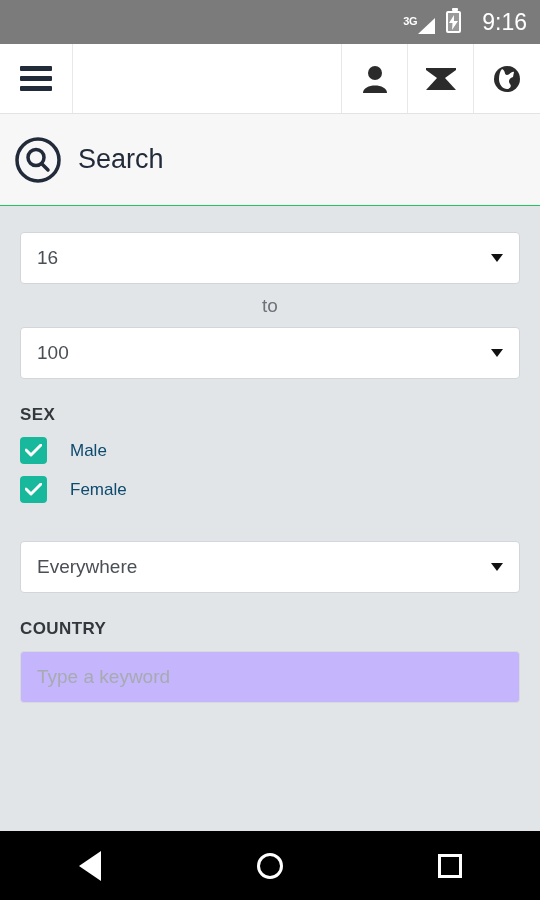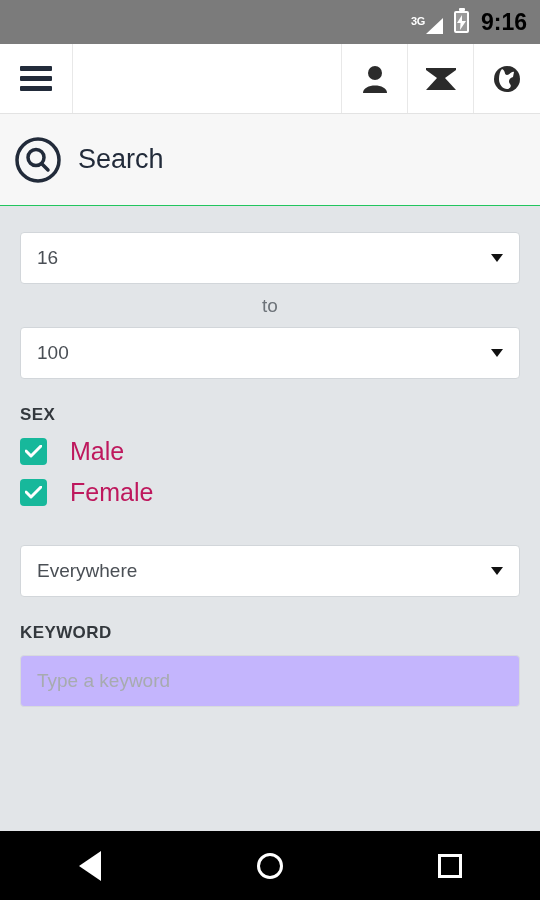--- a/index.html
+++ b/index.html
@@ -71,25 +71,25 @@
   }
   .battery-bolt {
     position: absolute;
     inset: 0;
     display: flex;
     align-items: center;
     justify-content: center;
   }
   .clock {
     font-size: 23px;
-    font-weight: bold;
-    color: #000000;
+    font-weight: normal;
+    color: #ffffff;
     line-height: 1;
     letter-spacing: 0px;
-    margin-left: 3px;
+    margin-left: 12px;
   }
 
   
   .toolbar {
     height: 70px;
     background: #ffffff;
     display: flex;
     align-items: stretch;
     border-bottom: 1px solid #e3e3e3;
   }
@@ -188,22 +188,22 @@
     width: 27px;
     height: 27px;
     border-radius: 4px;
     background: #17b89b;
     display: flex;
     align-items: center;
     justify-content: center;
     flex: none;
   }
   .checkbox-label {
-    font-size: 25px;
-    color: #be185d;
+    font-size: 17px;
+    color: #0c4a6e;
   }
 
   .text-input {
     height: 52px;
     background: #c4b5fd;
     border: 1px solid #d7dadd;
     border-radius: 4px;
     display: flex;
     align-items: center;
     padding: 0 16px;
@@ -356,21 +356,21 @@
     <div class="gap-sec"></div>
 
 
     <div class="select-box">
       <span class="select-value">Everywhere</span>
       <span class="caret"></span>
     </div>
 
     <div class="gap-sec"></div>
 
-    <div class="field-label">KEYWORD</div>
+    <div class="field-label">COUNTRY</div>
 
     <div class="text-input">
       <input type="text" placeholder="Type a keyword" style="">
     </div>
 
   </div>
 
   <div class="navbar">
     <div class="nav-btn">
       <span class="nav-back"></span>

